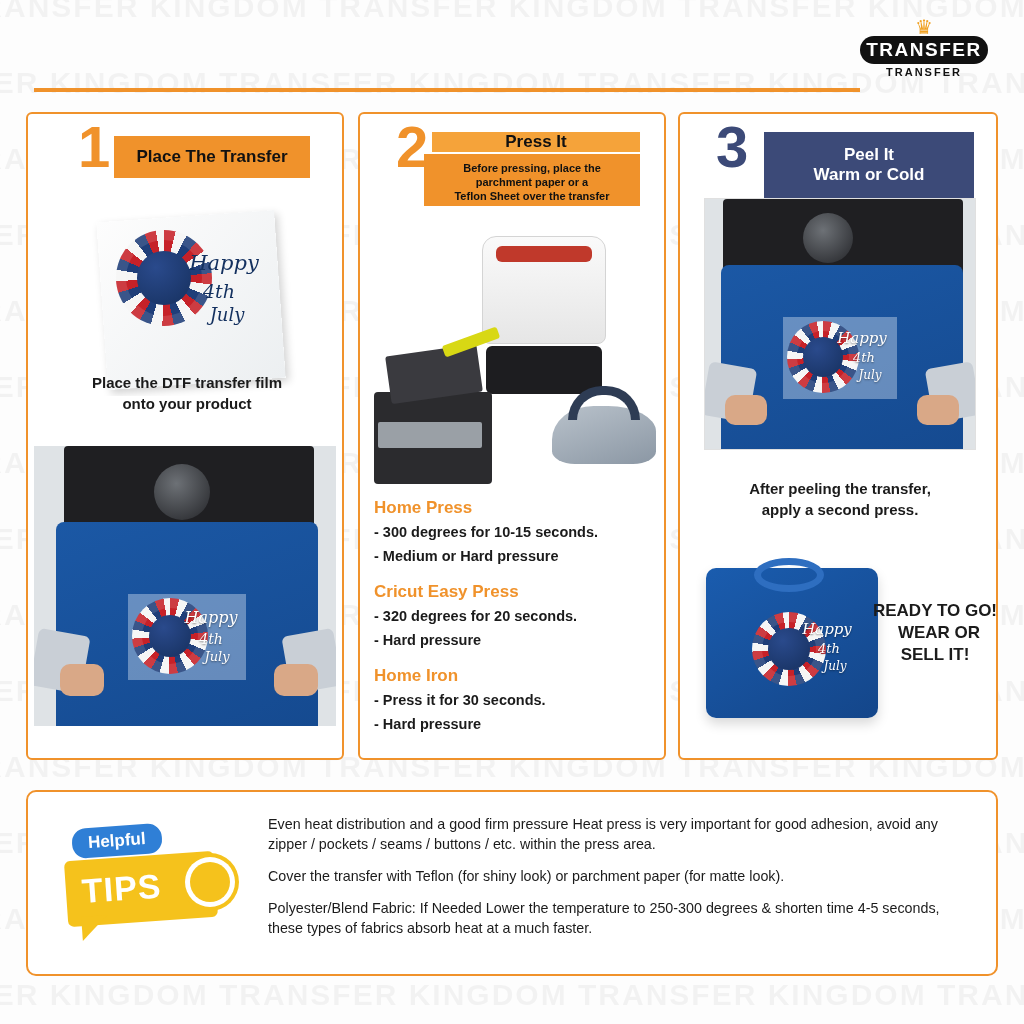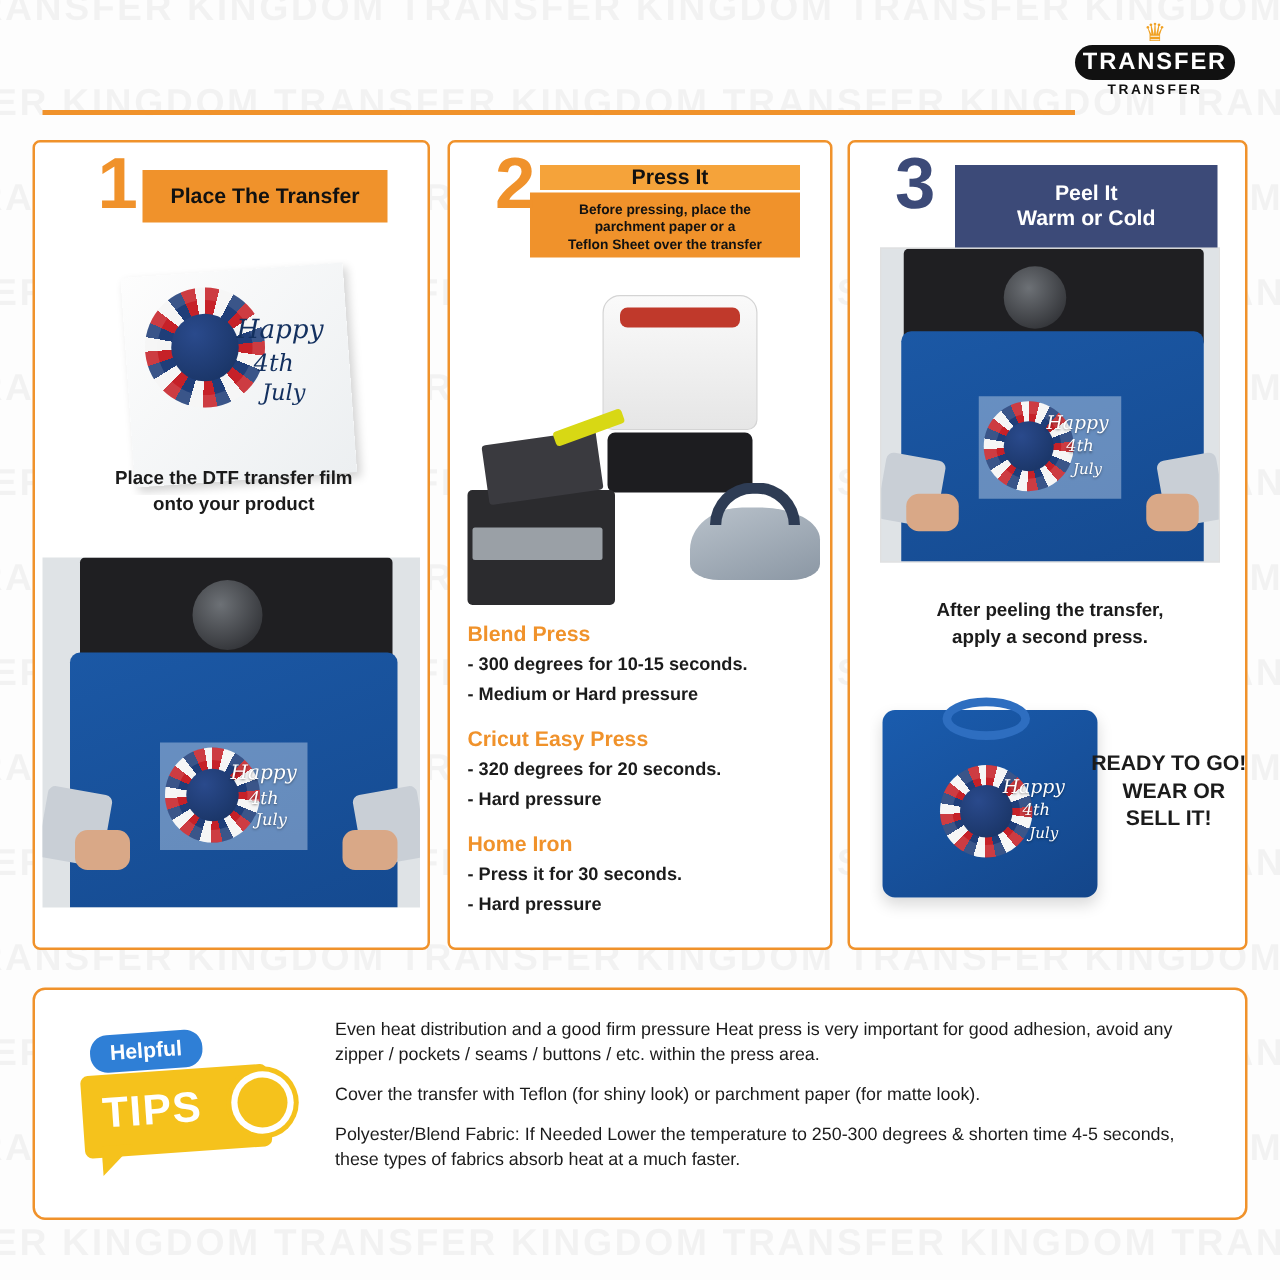--- a/index.html
+++ b/index.html
@@ -377,21 +377,21 @@
       <div class="press-body" style="left:4px; top:182px; width:118px; height:92px;"></div>
       <div class="press-arm" style="left:18px; top:140px; width:92px; height:48px; transform:rotate(-8deg);"></div>
       <div class="press-handle" style="left:72px; top:126px; width:58px; height:12px; transform:rotate(-20deg);"></div>
       <div class="press-plate" style="left:8px; top:212px; width:104px; height:26px;"></div>
 
       <div class="iron-body" style="left:182px; top:196px; width:104px; height:58px;"></div>
       <div class="iron-handle" style="left:198px; top:176px; width:72px; height:34px;"></div>
     </div>
 
     <div>
-      <div class="sect-title" style="left:14px; top:384px;">Blend Press</div>
+      <div class="sect-title" style="left:14px; top:384px;">Home Press</div>
       <div class="sect-line" style="left:14px; top:410px;">- 300 degrees for 10-15 seconds.</div>
       <div class="sect-line" style="left:14px; top:434px;">- Medium or Hard pressure</div>
 
       <div class="sect-title" style="left:14px; top:468px;">Cricut Easy Press</div>
       <div class="sect-line" style="left:14px; top:494px;">- 320 degrees for 20 seconds.</div>
       <div class="sect-line" style="left:14px; top:518px;">- Hard pressure</div>
 
       <div class="sect-title" style="left:14px; top:552px;">Home Iron</div>
       <div class="sect-line" style="left:14px; top:578px;">- Press it for 30 seconds.</div>
       <div class="sect-line" style="left:14px; top:602px;">- Hard pressure</div>

